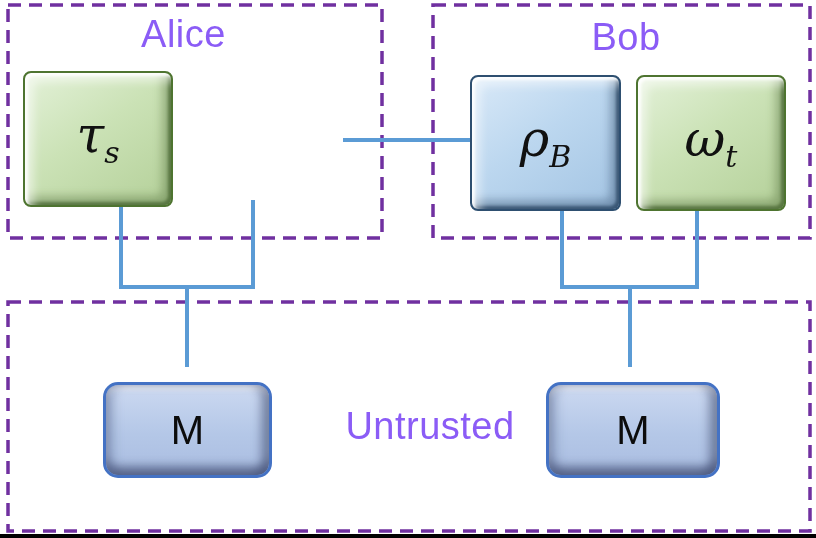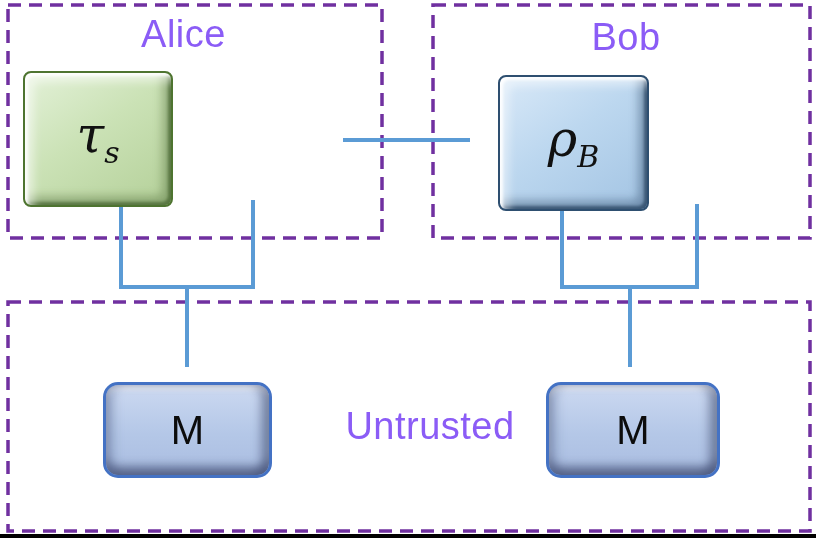--- a/index.html
+++ b/index.html
@@ -122,24 +122,27 @@
 
   <div class="region-title" style="left:300px; top:406px; width:260px;">Untrusted</div>
 
   <div class="region-title" style="left:470px; top:17px; width:312px;">Bob</div>
 
   <div class="state-box box-green" style="left:23px; top:71px; width:146px; height:132px;">
     <span class="sym"><span>τ</span><sub>s</sub></span>
   </div>
 
 
-  <div class="state-box box-blue" style="left:498px; top:75px; width:147px; height:132px;">
+  <div class="state-box box-blue" style="left:470px; top:75px; width:147px; height:132px;">
     <span class="sym"><span>ρ</span><sub>B</sub></span>
   </div>
 
+  <div class="state-box box-green" style="left:636px; top:75px; width:146px; height:132px;">
+    <span class="sym"><span>ω</span><sub>t</sub></span>
+  </div>
 
   <div class="m-box" style="left:103px; top:382px; width:163px; height:90px;">
     <span>M</span>
   </div>
 
   <div class="m-box" style="left:546px; top:382px; width:168px; height:90px;">
     <span>M</span>
   </div>
 
   <div class="bottom-edge"></div>

